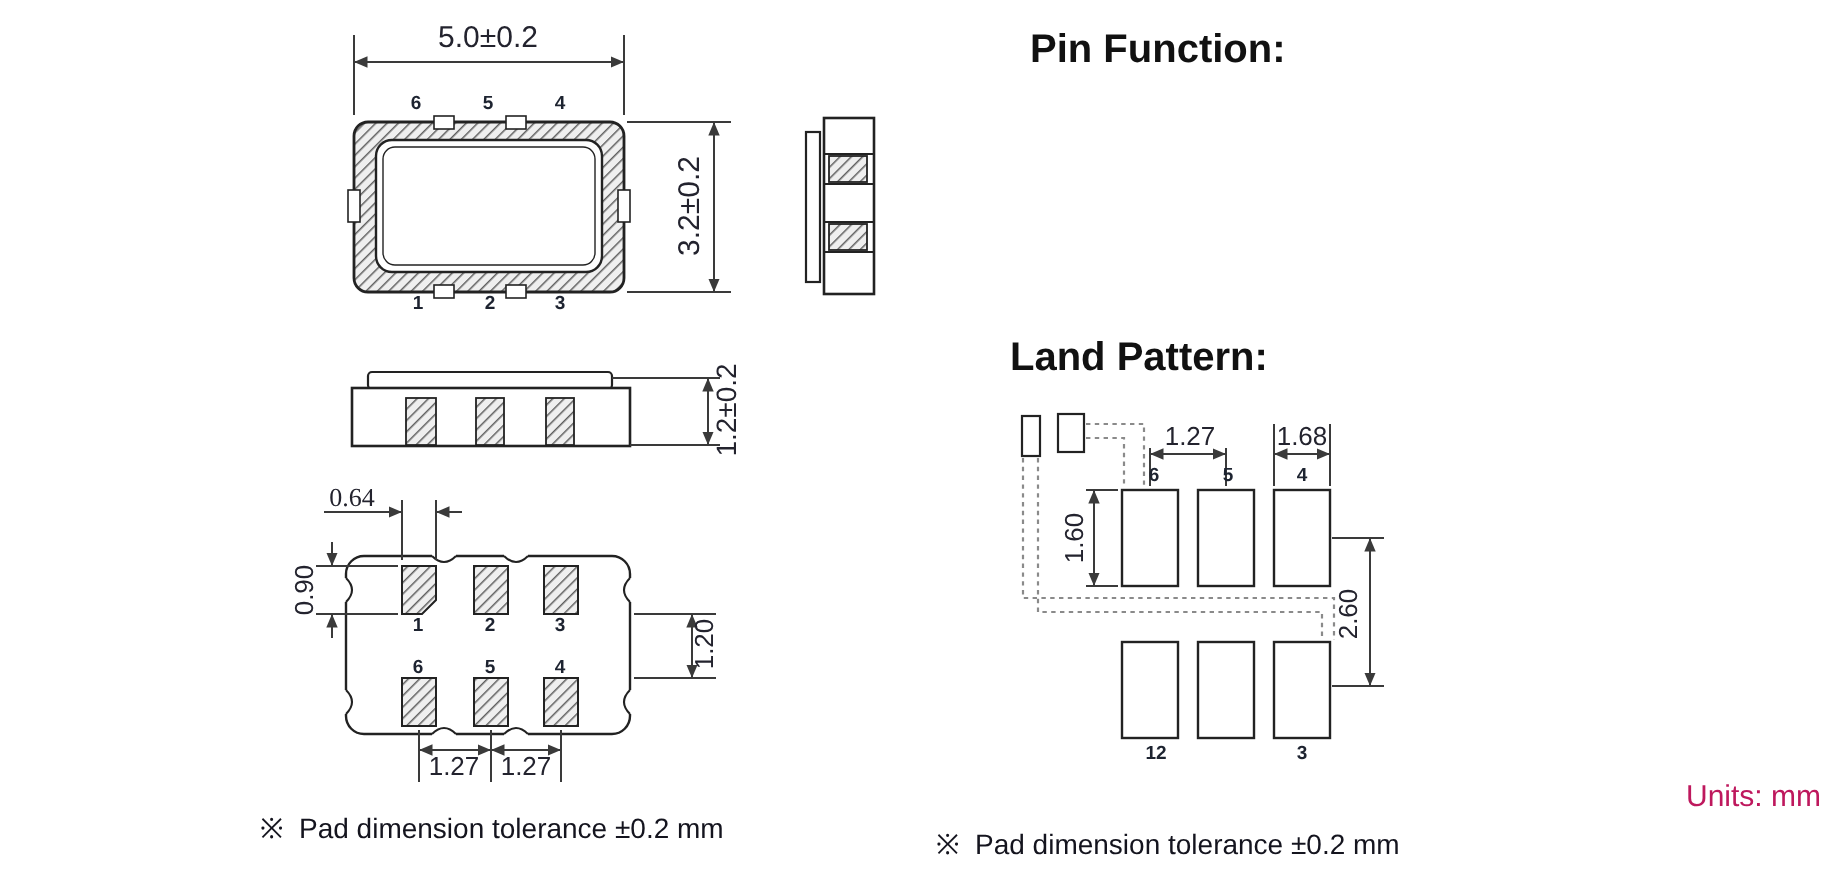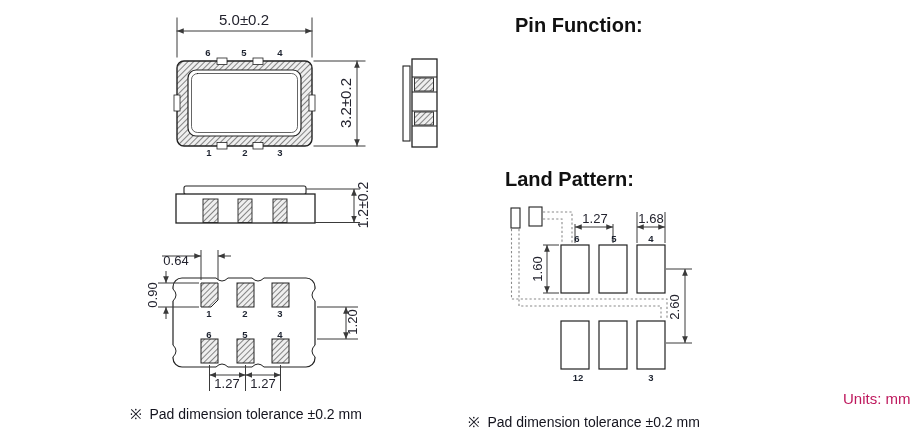--- a/index.html
+++ b/index.html
@@ -144,21 +144,21 @@
   <div class="rot dim" style="left:345px;top:103px;">3.2±0.2</div>
   <div class="t lbl" style="left:208px;top:52px;">6</div>
   <div class="t lbl" style="left:244px;top:52px;">5</div>
   <div class="t lbl" style="left:280px;top:52px;">4</div>
   <div class="t lbl" style="left:209px;top:152px;">1</div>
   <div class="t lbl" style="left:245px;top:152px;">2</div>
   <div class="t lbl" style="left:280px;top:152px;">3</div>
 
   <div class="rot" style="left:363px;top:205px;font-size:14px;">1.2±0.2</div>
 
-  <div class="t dimS" style="left:176px;top:260px;">0.64</div>
+  <div class="t dimS" style="left:176px;top:249px;font-family:Liberation Serif, serif;">0.64</div>
   <div class="rot dimS" style="left:152px;top:295px;">0.90</div>
   <div class="rot dimS" style="left:352px;top:322px;">1.20</div>
   <div class="t dimS" style="left:227px;top:383px;">1.27</div>
   <div class="t dimS" style="left:263px;top:383px;">1.27</div>
   <div class="t lbl" style="left:209px;top:313px;">1</div>
   <div class="t lbl" style="left:245px;top:313px;">2</div>
   <div class="t lbl" style="left:280px;top:313px;">3</div>
   <div class="t lbl" style="left:209px;top:334px;">6</div>
   <div class="t lbl" style="left:245px;top:334px;">5</div>
   <div class="t lbl" style="left:280px;top:334px;">4</div>

